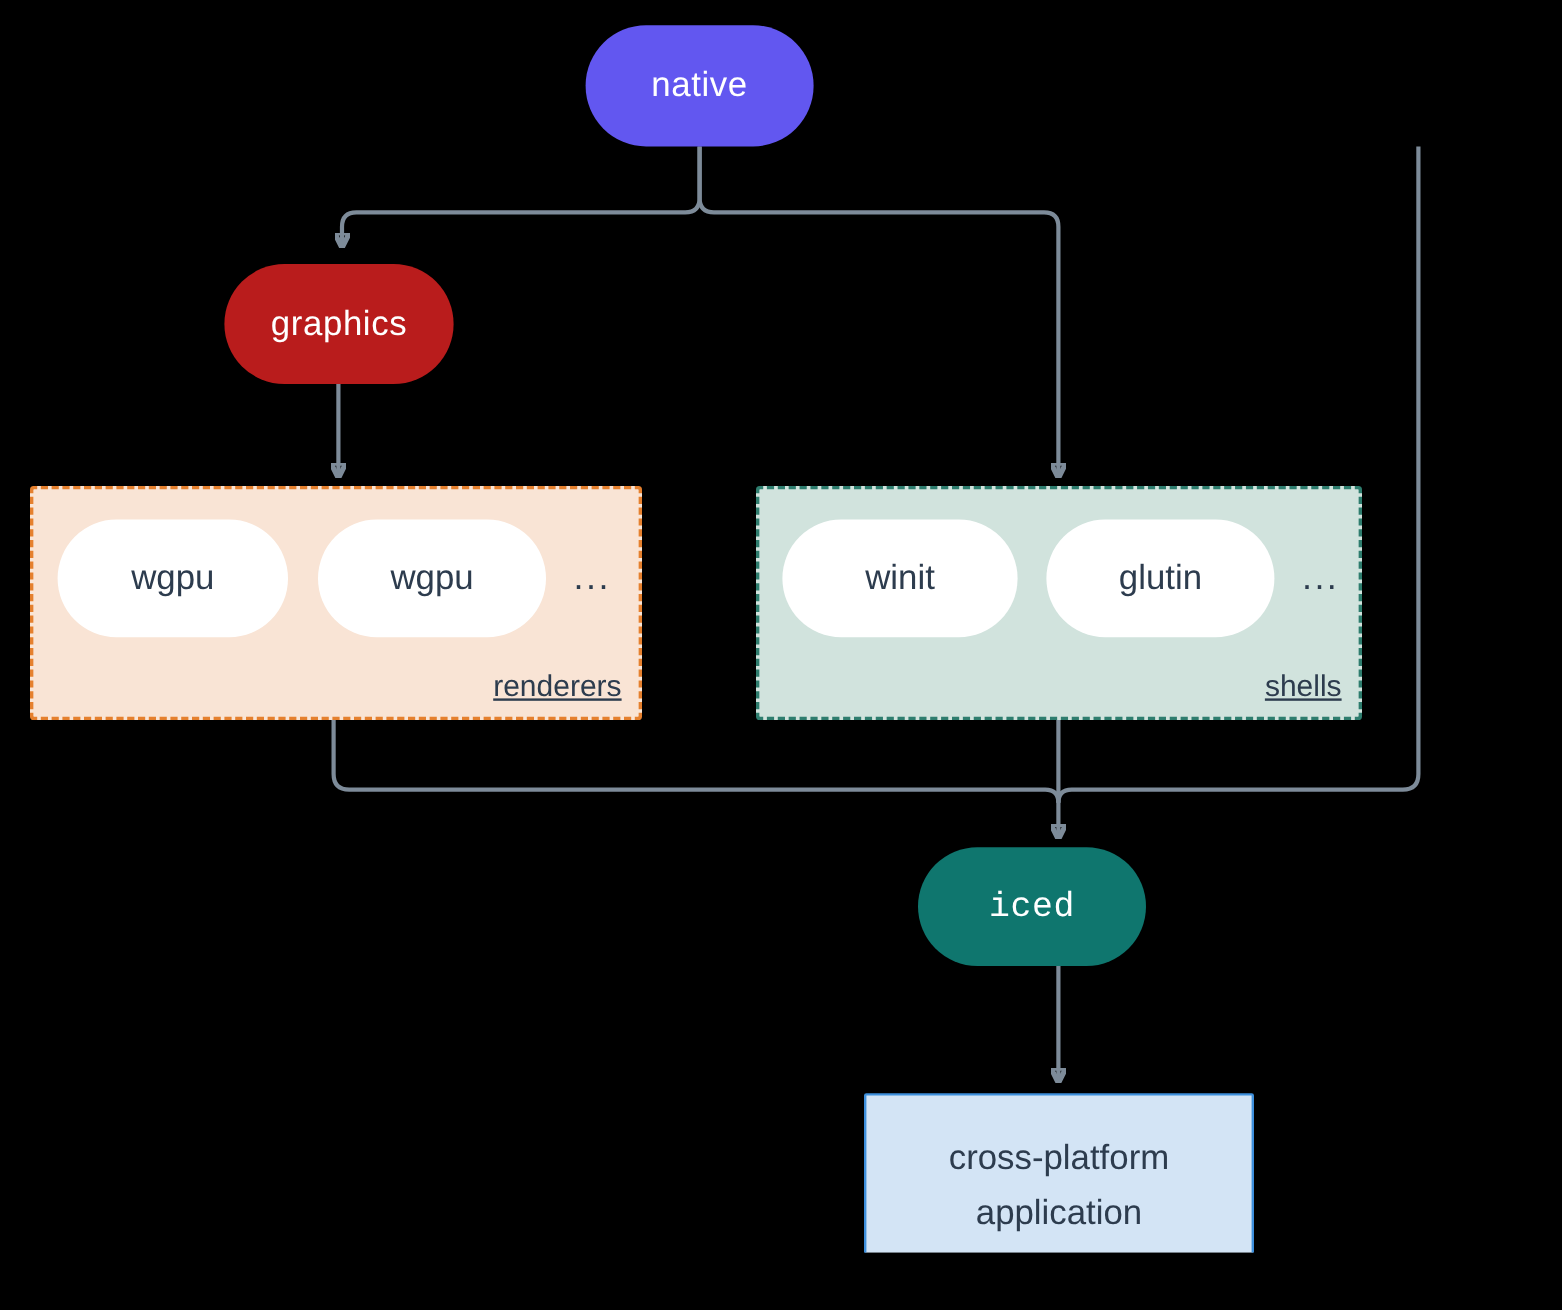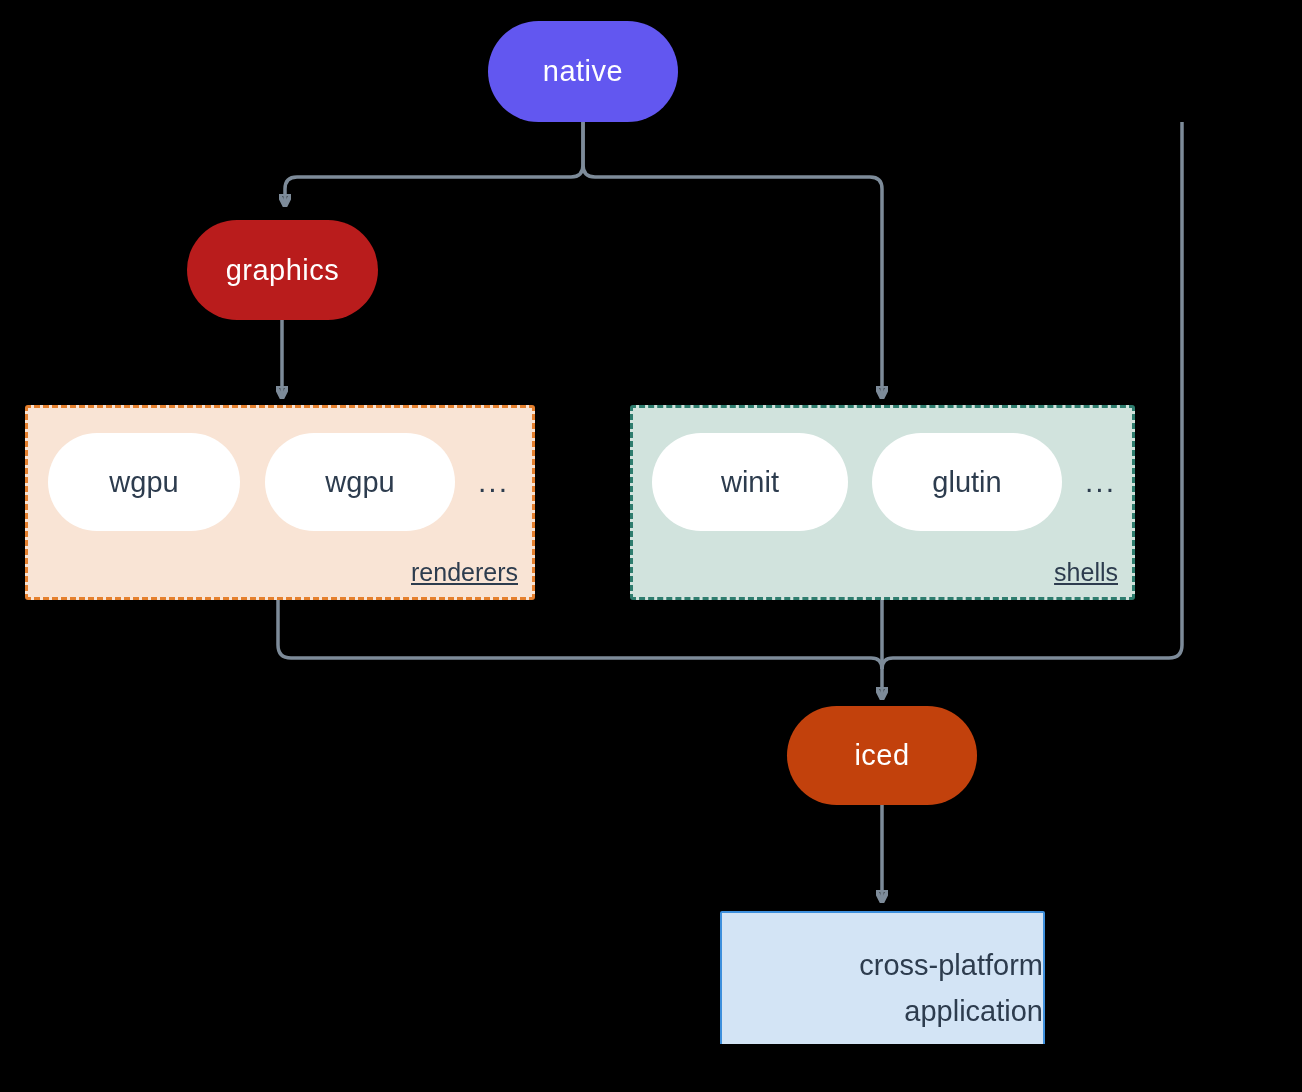--- a/index.html
+++ b/index.html
@@ -32,21 +32,21 @@
     align-items: center;
     justify-content: center;
     border-radius: 999px;
     color: #ffffff;
     font-size: 29px;
     letter-spacing: 0.5px;
   }
   .pill.native  { left: 488px;  top: 21px;  width: 190px; height: 101px; background: #6257f0; }
   .pill.web     { left: 1087px; top: 21px;  width: 190px; height: 101px; background: #6257f0; }
   .pill.graphics{ left: 187px;  top: 220px; width: 191px; height: 100px; background: #b91c1c; text-align: right; }
-  .pill.iced    { left: 787px;  top: 706px; width: 190px; height: 99px;  background: #c2410c; }
+  .pill.iced    { left: 765px;  top: 706px; width: 190px; height: 99px;  background: #0f766e; font-family: Liberation Mono, monospace; }
 
   .group {
     position: absolute;
     border-radius: 3px;
   }
   .group.renderers {
     left: 25px; top: 405px; width: 510px; height: 195px;
     background: #f9e4d5;
     border: 3px dashed #e5802e;
     box-sizing: border-box;
@@ -95,21 +95,21 @@
   }
   .app-box {
     position: absolute;
     left: 720px; top: 911px; width: 325px; height: 154px;
     background: #d3e4f5;
     border: 2.5px solid #3d8fdc;
     border-radius: 2px;
     box-sizing: border-box;
     display: flex;
     flex-direction: column;
-    align-items: flex-end;
+    align-items: center;
     justify-content: center;
     color: #2d3c4e;
     font-size: 29px;
     line-height: 46px;
     text-align: center;
   }
 </style>
 </head>
 <body>
 

